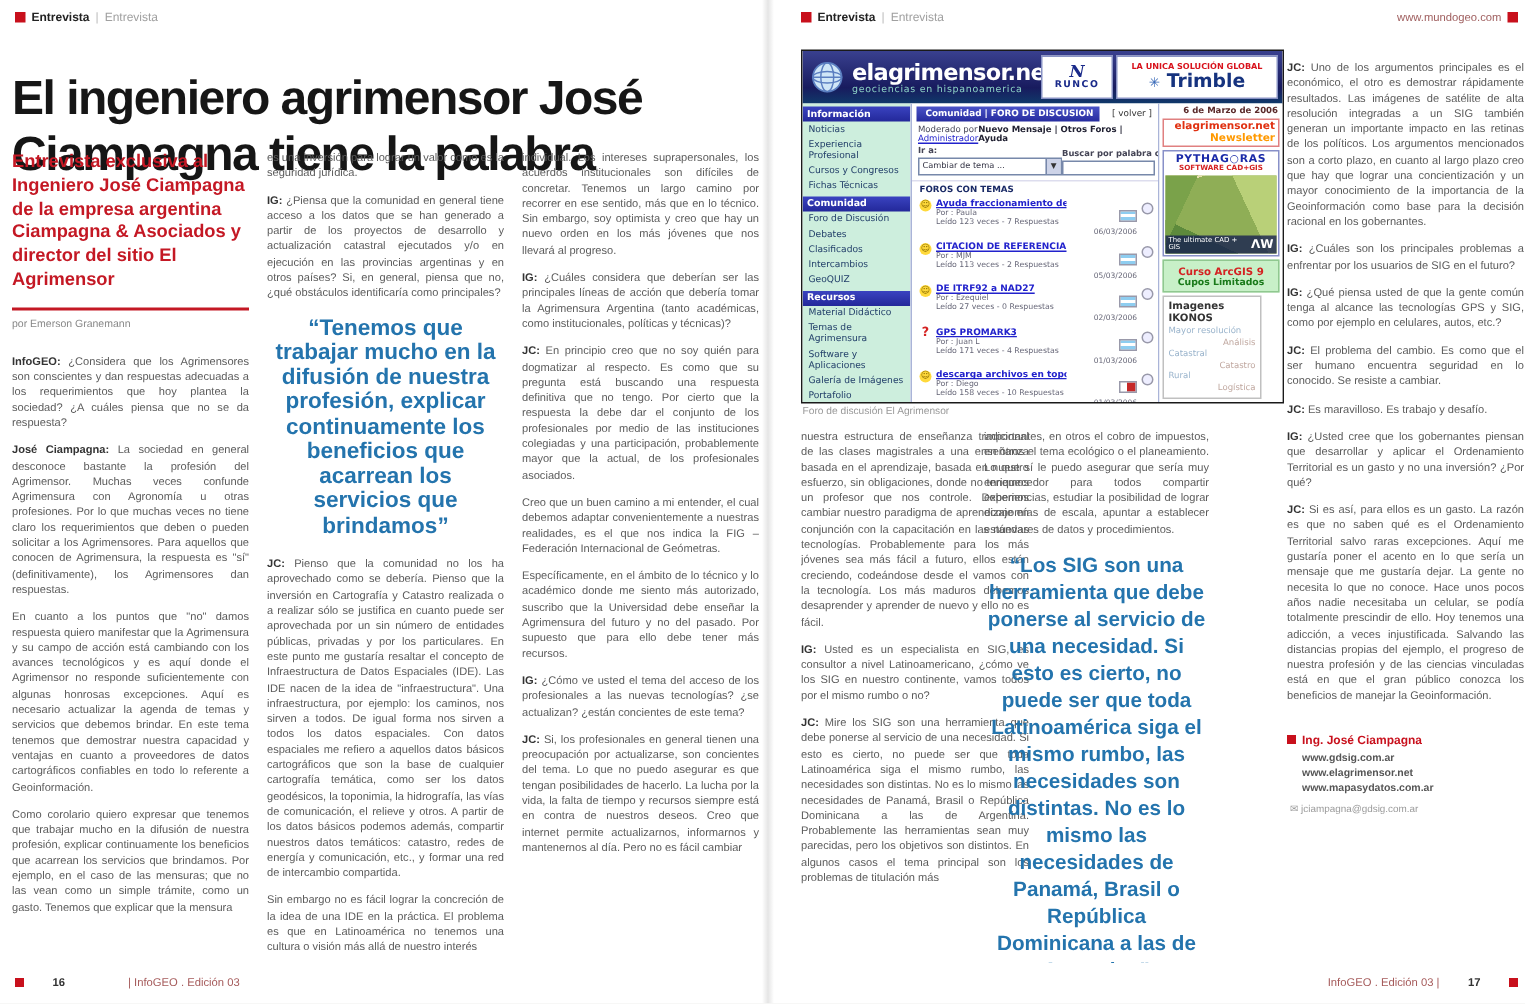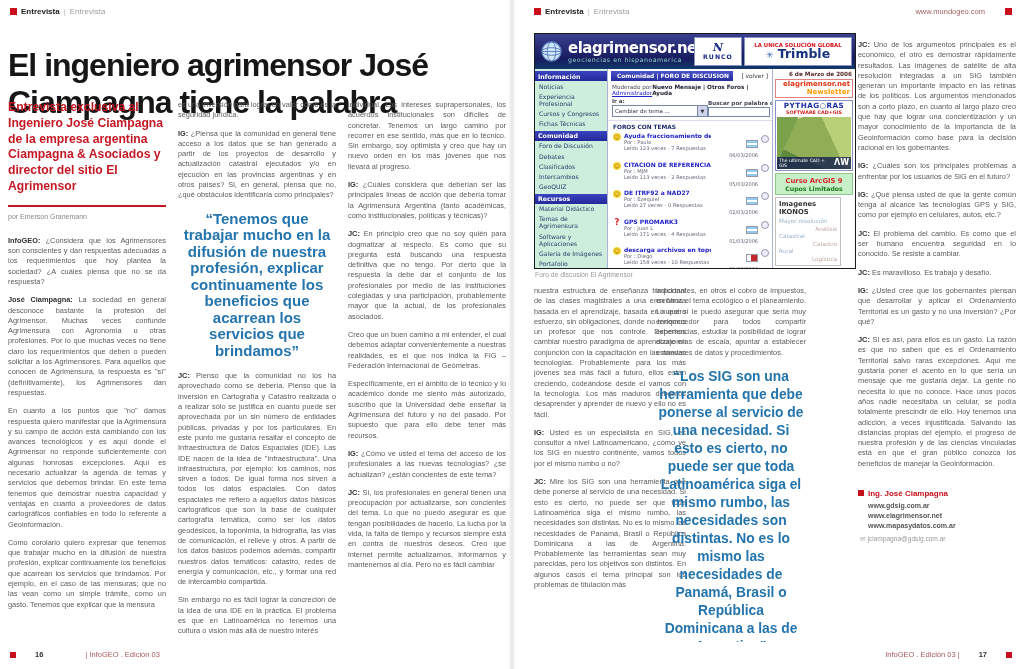--- a/index.html
+++ b/index.html
@@ -7,21 +7,21 @@
     font-family:"Liberation Sans",sans-serif;}
   .fold{position:absolute;left:508px;top:0;width:8px;height:100%;
     background:linear-gradient(90deg,rgba(0,0,0,0) 0%,rgba(0,0,0,.10) 50%,rgba(0,0,0,0) 100%);}
 
   
   .kicker{position:absolute;top:7px;font-size:8px;display:flex;align-items:center;gap:4px;}
   .ksq{width:7px;height:7px;background:#c8101c;display:inline-block;}
   .k-strong{font-weight:bold;color:#222;}
   .k-div{color:#bbb;}
   .k-light{color:#a0a0a0;}
-  .site-right{position:absolute;top:7px;right:12px;font-size:7.5px;color:#a06060;display:flex;align-items:center;gap:20px;}
+  .site-right{position:absolute;top:7px;right:12px;font-size:7.5px;color:#a06060;display:flex;align-items:center;gap:4px;}
 
   
   .title{position:absolute;left:8px;top:26px;width:480px;font-size:32px;line-height:37px;
     font-weight:bold;color:#161616;letter-spacing:-1px;}
 
   
   .col{position:absolute;width:158px;overflow:hidden;}
   .para{font-size:7.4px;line-height:10.3px;color:#5b5b5b;margin:0 0 8px 0;text-align:justify;}
   .lead{color:#333;font-weight:bold;}
   .pullquote{color:#2474ad;font-weight:bold;text-align:center;margin:10px 2px 12px 2px;}

